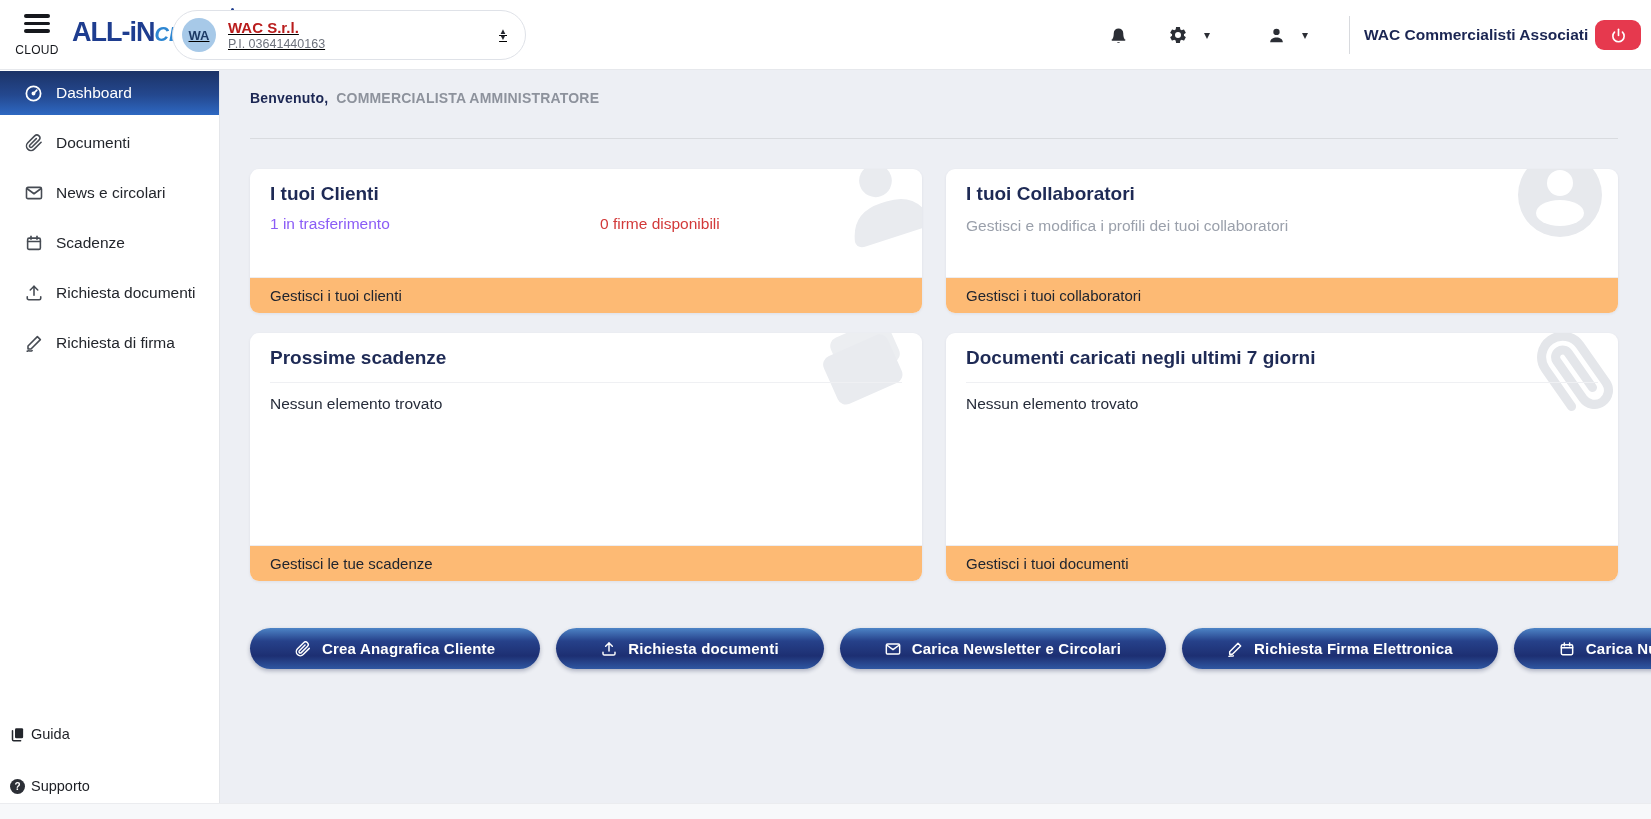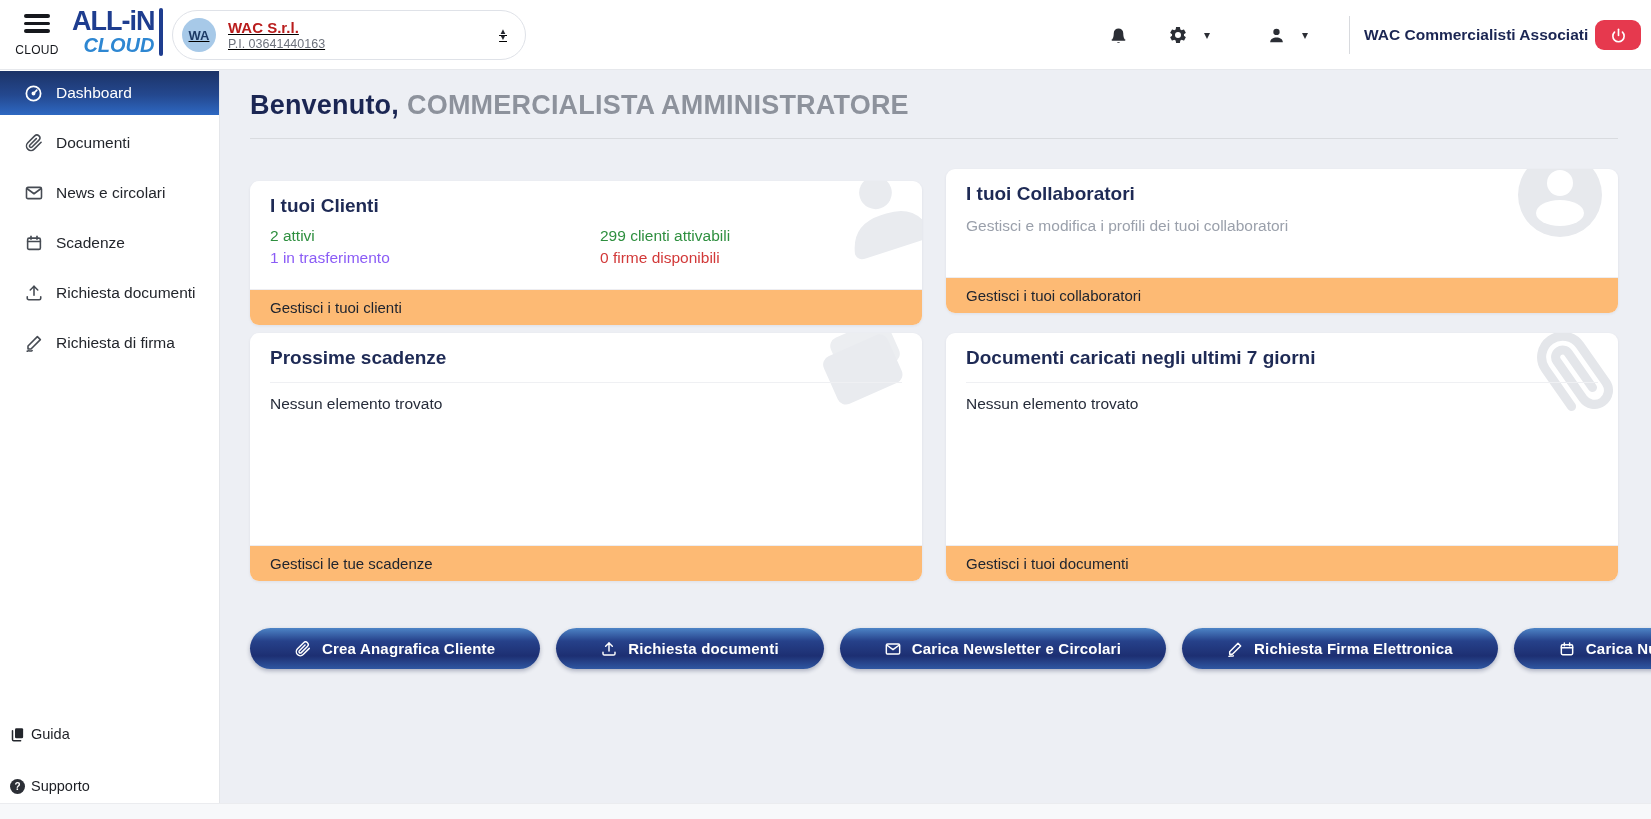--- a/index.html
+++ b/index.html
@@ -8,21 +8,21 @@
   #app { position:relative; width:1651px; height:819px; background:#edeff4; }
 
   
   .topbar { position:absolute; left:0; top:0; width:1651px; height:70px; background:#ffffff; border-bottom:1px solid #e6e8ec; z-index:10; }
   .menu-toggle { position:absolute; left:12px; top:10px; width:50px; text-align:center; cursor:pointer; }
   .hamburger { display:inline-block; width:26px; }
   .hamburger i { display:block; height:3.5px; background:#16181d; border-radius:2px; margin:4px 0; }
   .menu-label { font-size:12px; color:#16181d; margin-top:2px; letter-spacing:.3px; }
 
   .logo { position:absolute; left:72px; top:8px; display:flex; align-items:center; }
-  .logo-text { display:flex; flex-direction:column; align-items:flex-end; }
+  .logo-text { display:flex; flex-direction:row; align-items:flex-end; }
   .logo-line1 { font-size:27px; font-weight:800; color:#1e3d8f; letter-spacing:-1px; line-height:26px; }
   .logo-line2 { font-size:20px; font-weight:700; font-style:italic; color:#2e87d2; line-height:22px; letter-spacing:0px; }
   .logo-bar { width:3.5px; height:48px; background:#1e3d8f; margin-left:5px; border-radius:2px; }
 
   .company-pill { position:absolute; left:172px; top:10px; width:354px; height:50px; background:#fff; border:1px solid #dfe2e8; border-radius:26px; display:flex; align-items:center; padding:0 18px 0 9px; cursor:pointer;text-decoration:underline; }
   .avatar { width:34px; height:34px; border-radius:50%; background:#a7c9e8; color:#1c3b66; font-size:13px; font-weight:700; display:flex; align-items:center; justify-content:center; flex:0 0 auto; }
   .company-meta { margin-left:12px; flex:1; overflow:hidden; }
   .company-name { font-size:15px; font-weight:700; color:#b91c1c; line-height:18px; }
   .company-vat { font-size:12.5px; color:#6e737d; line-height:15px; }
   .sort-glyph { display:flex; flex-direction:column; align-items:center; color:#23262e; }
@@ -40,33 +40,33 @@
   .nav-item { position:relative; height:44px; margin-bottom:6px; display:flex; align-items:center; padding-left:24px; cursor:pointer; color:#23262c; font-size:15.5px; }
   .nav-item .nav-ico { width:19px; height:19px; margin-right:13px; display:flex; align-items:center; justify-content:center; color:#464b53; flex:0 0 auto; }
   .nav-item.active { background:linear-gradient(180deg,#1c3367 0%, #24488f 55%, #2e68c2 100%); color:#ffffff; }
   .nav-item.active .nav-ico { color:#ffffff; }
   .side-foot { position:absolute; left:10px; display:flex; align-items:center; cursor:pointer; font-size:14.5px; color:#1c1e24; }
   .side-foot .sf-ico { margin-right:6px; display:flex; align-items:center; color:#23262c; }
   .help-badge { width:15px; height:15px; border-radius:50%; background:#2c2f36; color:#fff; font-size:10px; font-weight:700; display:flex; align-items:center; justify-content:center; }
 
   
   .main { position:absolute; left:220px; top:70px; right:0; bottom:0; }
-  .welcome { position:absolute; left:30px; top:20px; font-size:27px; font-weight:700; letter-spacing:.2px; }
+  .welcome { position:absolute; left:30px; top:20px; font-size:14px; font-weight:700; letter-spacing:.2px; }
   .welcome .w-prefix { color:#1b2653; }
   .welcome .w-name { color:#8d929c; margin-left:8px; }
   .w-divider { position:absolute; left:30px; top:68px; width:1368px; height:1px; background:#d9dbdf; }
 
   .card { position:absolute; background:#ffffff; border-radius:9px; box-shadow:0 1px 3px rgba(25,35,70,.07); overflow:hidden; }
   .card-title { position:absolute; left:20px; top:14px; font-size:19px; font-weight:700; color:#1e2a55; right:90px; }
   .card-title.with-rule { padding-bottom:13px; border-bottom:1px solid #eff0f3; right:20px; }
   .card-footer { position:absolute; left:0; right:0; bottom:0; height:36px; background:#fdba74; border-top:1px solid #ededf1; display:flex; align-items:center; padding-left:20px; font-size:15px; color:#20252f; cursor:pointer; }
   .card-sub { position:absolute; left:20px; top:48px; font-size:15.5px; color:#9aa0ab; }
   .card-empty { position:absolute; left:20px; top:62px; font-size:15.5px; color:#262c3a; }
 
-  #card-clients { left:30px; top:99px; width:672px; height:144px;margin-top:12px; }
+  #card-clients { left:30px; top:99px; width:672px; height:144px; }
   #card-collab  { left:726px; top:99px; width:672px; height:144px; }
   #card-deadlines { left:30px; top:263px; width:672px; height:248px; }
   #card-docs     { left:726px; top:263px; width:672px; height:248px; }
 
   .stats { position:absolute; left:20px; top:44px; right:20px; }
   .stat-row { display:flex; font-size:15.5px; line-height:22px; }
   .stat-left { width:330px; }
   .green { color:#2e8f3f; }
   .olive { color:#8b5cf6; }
   .red   { color:#d23939; }
@@ -237,24 +237,20 @@
     <section class="card" id="card-clients">
       <span class="corner-ico" style="right:-8px; top:-12px; transform:rotate(-18deg);">
         <svg width="96" height="96" viewBox="0 0 100 100">
             <circle cx="52" cy="24" r="17" fill="#e9ebef"></circle>
             <path d="M12 78 q6 -30 38 -30 h6 q32 0 38 30 q0 8 -10 8 h-62 q-10 0 -10 -8z" fill="#e9ebef"></path>
           </svg>
       </span>
       <h2 class="card-title">I tuoi Clienti</h2>
       <div class="stats">
         <div class="stat-row">
-          <span class="stat-left green">2 attivi</span>
-          <span class="green">299 clienti attivabili</span>
-        </div>
-        <div class="stat-row">
           <span class="stat-left olive">1 in trasferimento</span>
           <span class="red">0 firme disponibili</span>
         </div>
       </div>
       <div class="card-footer">Gestisci i tuoi clienti</div>
     </section>
 
     <section class="card" id="card-collab">
       <span class="corner-ico" style="right:14px; top:-18px;">
         <svg width="88" height="88" viewBox="0 0 88 88">

